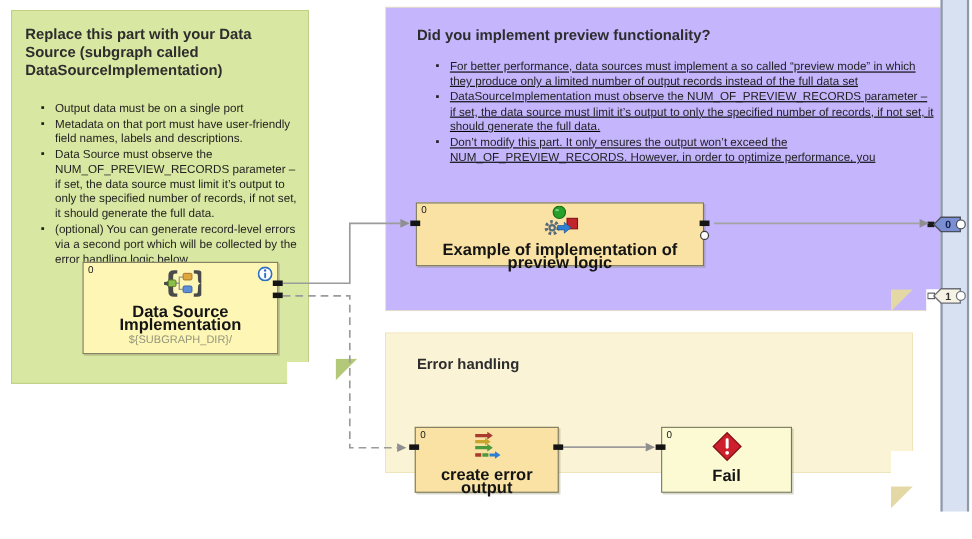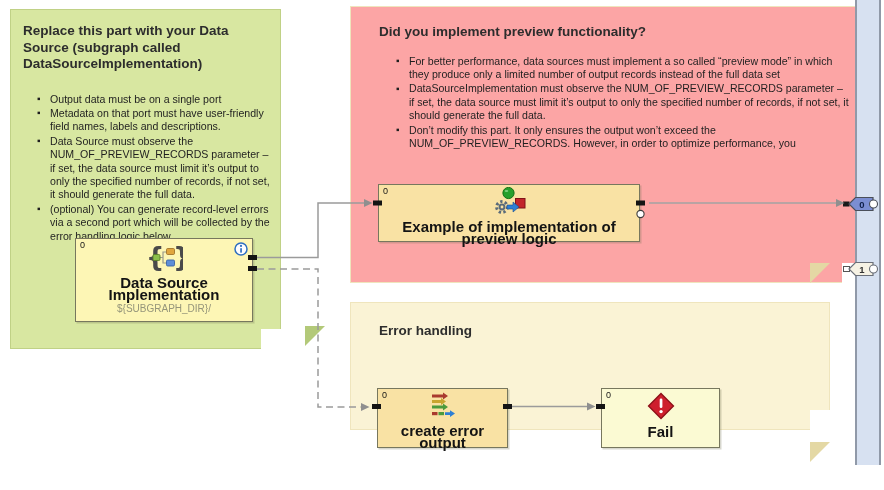--- a/index.html
+++ b/index.html
@@ -16,33 +16,33 @@
     clip-path: polygon(0 0, 100% 0, 100% calc(100% - 20px),
                        calc(100% - 20px) calc(100% - 20px),
                        calc(100% - 20px) 100%, 0 100%);
   }
   .fold {
     position:absolute; width:20px; height:20px;
     clip-path: polygon(0 0, 100% 0, 0 100%);
   }
   #note-ds   { left:10px;  top:9px;   width:271px; height:340px; background:#d8e7a1; border:1px solid #c0d186; }
   #fold-ds   { left:305px; top:326px; background:#b3c979; }
-  #note-preview { left:350px; top:6px;   width:512px; height:277px; background:#fca5a5; border:1px solid #efe5bd; }
+  #note-preview { left:350px; top:6px;   width:512px; height:277px; background:#c4b5fd; border:1px solid #efe5bd; }
   #fold-preview { left:810px; top:263px; background:#e4d8a4; }
   #note-error   { left:350px; top:302px; width:480px; height:128px; background:#faf3d5; border:1px solid #efe5bd; }
   #fold-error   { left:810px; top:442px; background:#e4d8a4; }
 
   .note-title { font-weight:bold; font-size:13.5px; line-height:16.5px; color:#2d2d2d; }
   #note-ds .note-title      { padding:13px 14px 0 12px; }
   #note-preview .note-title { padding:17px 20px 0 28px; }
   #note-error .note-title   { padding:20px 20px 0 28px; }
 
   .bullets { list-style:none; }
   #note-ds .bullets      { margin:20px 4px 0 26px; }
-  #note-preview .bullets { margin:14px 10px 0 45px; }
+  #note-preview .bullets { margin:14px 10px 0 45px;text-decoration:underline; }
   #note-error .bullets   { margin:14px 10px 0 45px; }
   .bullets li {
     position:relative; padding-left:13px;
     font-size:10.6px; line-height:13.4px; color:#1f1f1f; margin-bottom:1px;
   }
   .bullets li::before { content:"▪"; position:absolute; left:0; top:-0.5px; font-size:10px; color:#1f1f1f; }
 
   
   .node {
     position:absolute; text-align:center;

